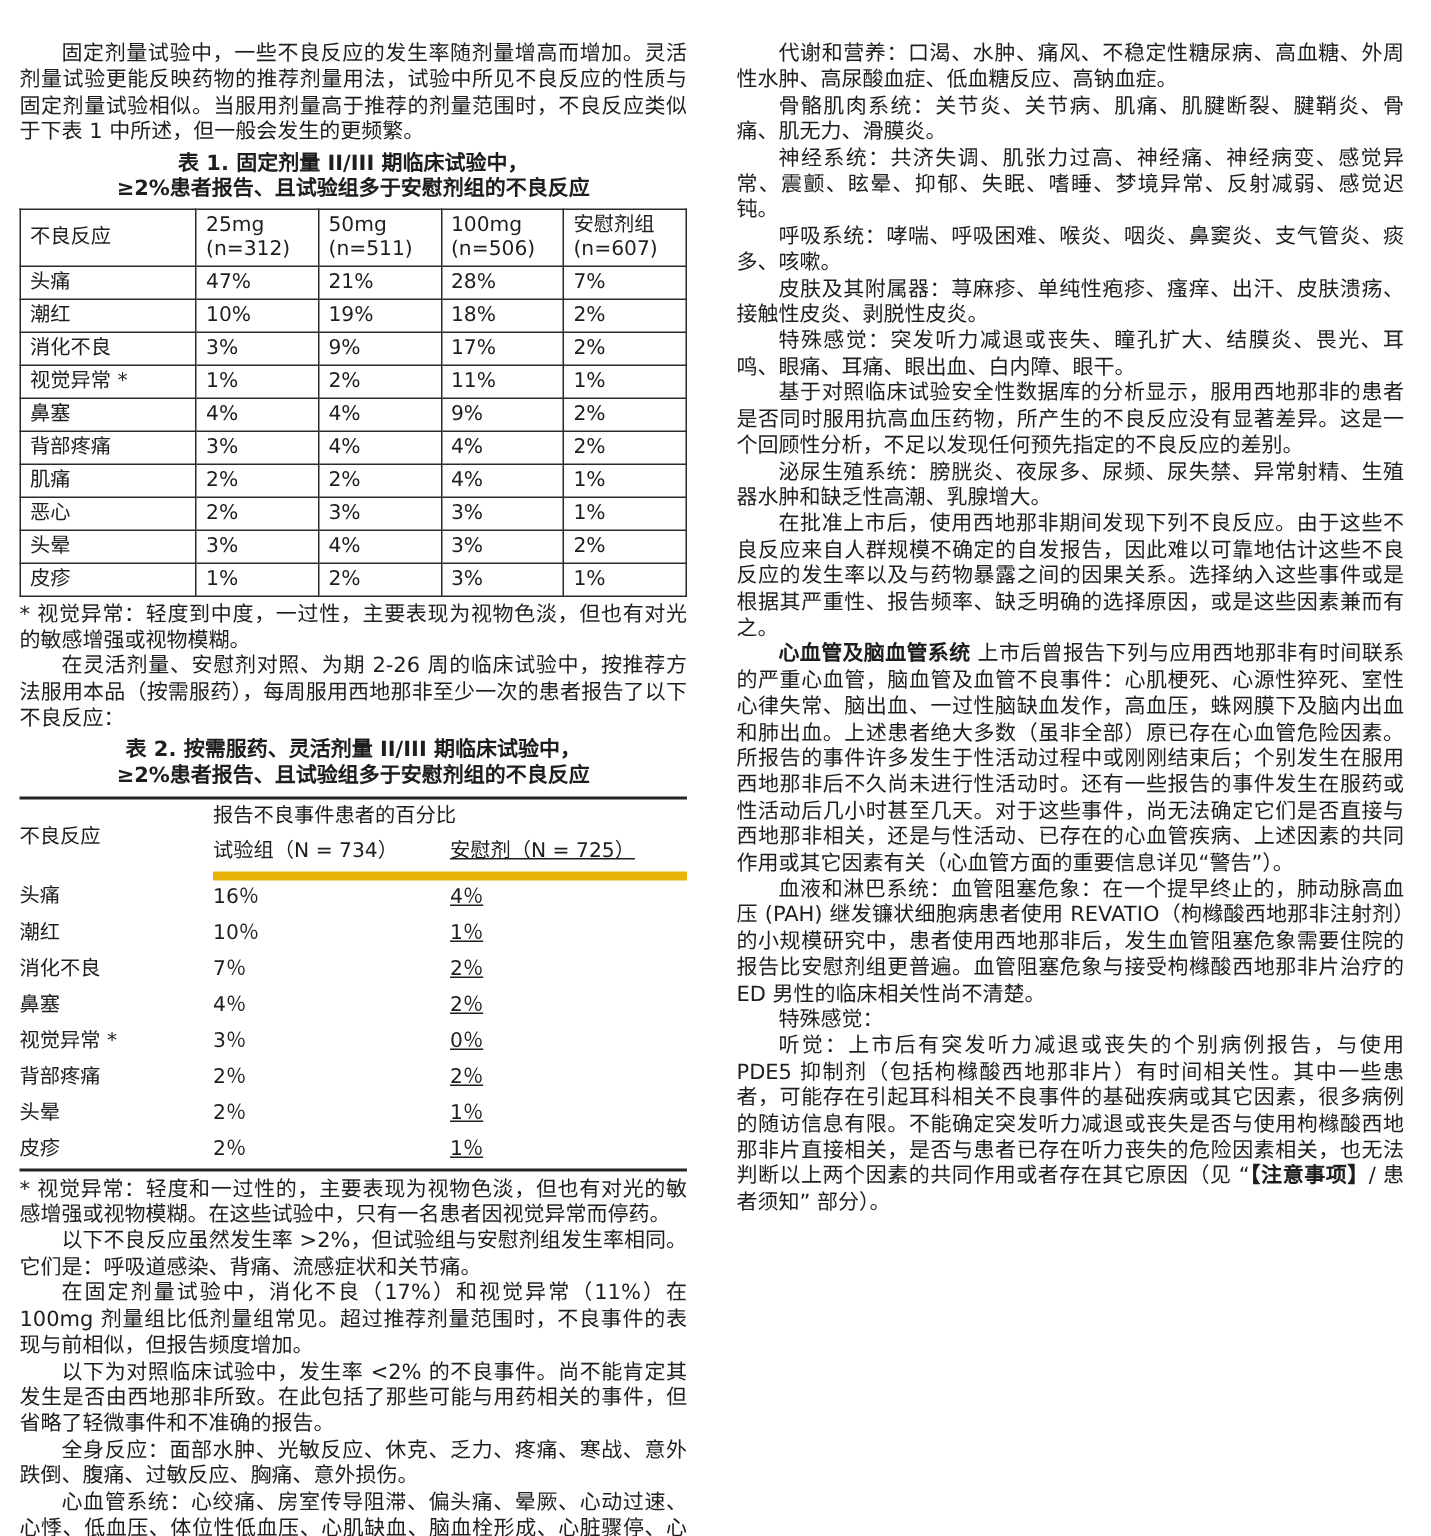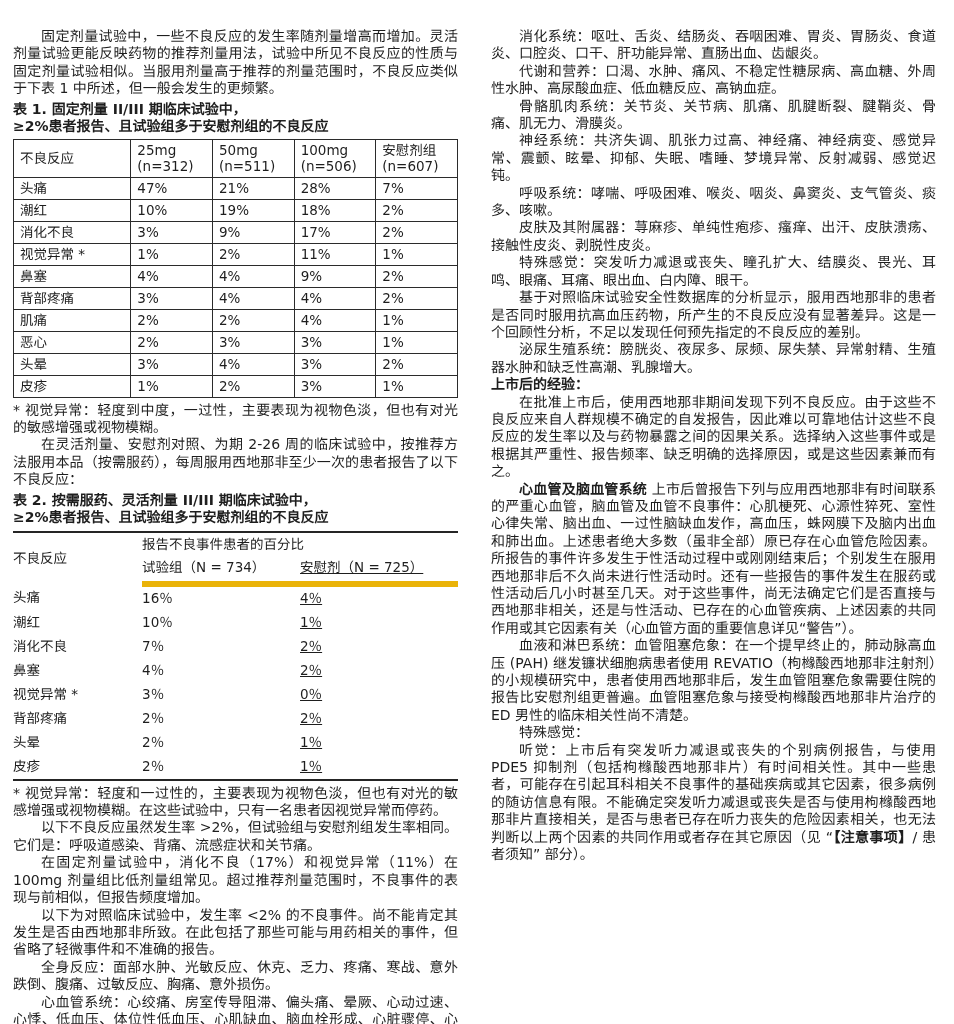--- a/index.html
+++ b/index.html
@@ -10,21 +10,21 @@
   .page{
     display:flex;box-sizing:border-box;width:896px;height:1024px;
     padding:28px 16px 0 13px;gap:33px;
   }
   .col{width:445px;flex:0 0 445px;font-size:14px;line-height:17.4px;text-align:justify;}
   p{margin:0;}
   .ind{text-indent:2em;}
   .footnote{margin:0;}
   .heading{font-weight:bold;}
   .b{font-weight:bold;}
-  .tbl-title{text-align:left;font-weight:bold;margin:3px 0 3px;line-height:17.5px;}
+  .tbl-title{text-align:center;font-weight:bold;margin:3px 0 3px;line-height:17.5px;}
   
   table.grid{border-collapse:collapse;width:100%;margin:2px 0 4px;font-size:13.5px;line-height:16px;table-layout:fixed;}
   table.grid th,table.grid td{
     border:1.6px solid #2b2b2b;padding:2px 6px;font-weight:normal;
     text-align:left;vertical-align:middle;
   }
   table.grid th{height:33px;}
   table.grid td{height:17px;}
   table.grid .c0{width:23.5%;}
   
@@ -205,29 +205,27 @@
         </tbody>
       </table>
       <p class="footnote">* 视觉异常：轻度和一过性的，主要表现为视物色淡，但也有对光的敏感增强或视物模糊。在这些试验中，只有一名患者因视觉异常而停药。</p>
       <p class="para ind">以下不良反应虽然发生率 &gt;2%，但试验组与安慰剂组发生率相同。它们是：呼吸道感染、背痛、流感症状和关节痛。</p>
       <p class="para ind">在固定剂量试验中，消化不良（17%）和视觉异常（11%）在 100mg 剂量组比低剂量组常见。超过推荐剂量范围时，不良事件的表现与前相似，但报告频度增加。</p>
       <p class="para ind">以下为对照临床试验中，发生率 &lt;2% 的不良事件。尚不能肯定其发生是否由西地那非所致。在此包括了那些可能与用药相关的事件，但省略了轻微事件和不准确的报告。</p>
       <p class="para ind">全身反应：面部水肿、光敏反应、休克、乏力、疼痛、寒战、意外跌倒、腹痛、过敏反应、胸痛、意外损伤。</p>
       <p class="para ind">心血管系统：心绞痛、房室传导阻滞、偏头痛、晕厥、心动过速、心悸、低血压、体位性低血压、心肌缺血、脑血栓形成、心脏骤停、心力衰竭、心电图异常、心肌病。</p>
     </div>
   <div class="col">
-      <p class="para ind">消化系统：呕吐、舌炎、结肠炎、吞咽困难、胃炎、胃肠炎、食道炎、口腔炎、口干、肝功能异常、直肠出血、齿龈炎。</p>
       <p class="para ind">代谢和营养：口渴、水肿、痛风、不稳定性糖尿病、高血糖、外周性水肿、高尿酸血症、低血糖反应、高钠血症。</p>
       <p class="para ind">骨骼肌肉系统：关节炎、关节病、肌痛、肌腱断裂、腱鞘炎、骨痛、肌无力、滑膜炎。</p>
       <p class="para ind">神经系统：共济失调、肌张力过高、神经痛、神经病变、感觉异常、震颤、眩晕、抑郁、失眠、嗜睡、梦境异常、反射减弱、感觉迟钝。</p>
       <p class="para ind">呼吸系统：哮喘、呼吸困难、喉炎、咽炎、鼻窦炎、支气管炎、痰多、咳嗽。</p>
       <p class="para ind">皮肤及其附属器：荨麻疹、单纯性疱疹、瘙痒、出汗、皮肤溃疡、接触性皮炎、剥脱性皮炎。</p>
       <p class="para ind">特殊感觉：突发听力减退或丧失、瞳孔扩大、结膜炎、畏光、耳鸣、眼痛、耳痛、眼出血、白内障、眼干。</p>
       <p class="para ind">基于对照临床试验安全性数据库的分析显示，服用西地那非的患者是否同时服用抗高血压药物，所产生的不良反应没有显著差异。这是一个回顾性分析，不足以发现任何预先指定的不良反应的差别。</p>
       <p class="para ind">泌尿生殖系统：膀胱炎、夜尿多、尿频、尿失禁、异常射精、生殖器水肿和缺乏性高潮、乳腺增大。</p>
-      <p class="heading">上市后的经验：</p>
       <p class="para ind">在批准上市后，使用西地那非期间发现下列不良反应。由于这些不良反应来自人群规模不确定的自发报告，因此难以可靠地估计这些不良反应的发生率以及与药物暴露之间的因果关系。选择纳入这些事件或是根据其严重性、报告频率、缺乏明确的选择原因，或是这些因素兼而有之。</p>
       <p class="para ind"><span class="b">心血管及脑血管系统</span><span> 上市后曾报告下列与应用西地那非有时间联系的严重心血管，脑血管及血管不良事件：心肌梗死、心源性猝死、室性心律失常、脑出血、一过性脑缺血发作，高血压，蛛网膜下及脑内出血和肺出血。上述患者绝大多数（虽非全部）原已存在心血管危险因素。所报告的事件许多发生于性活动过程中或刚刚结束后；个别发生在服用西地那非后不久尚未进行性活动时。还有一些报告的事件发生在服药或性活动后几小时甚至几天。对于这些事件，尚无法确定它们是否直接与西地那非相关，还是与性活动、已存在的心血管疾病、上述因素的共同作用或其它因素有关（心血管方面的重要信息详见“警告”）。</span></p>
       <p class="para ind">血液和淋巴系统：血管阻塞危象：在一个提早终止的，肺动脉高血压 (PAH) 继发镰状细胞病患者使用 REVATIO（枸橼酸西地那非注射剂）的小规模研究中，患者使用西地那非后，发生血管阻塞危象需要住院的报告比安慰剂组更普遍。血管阻塞危象与接受枸橼酸西地那非片治疗的 ED 男性的临床相关性尚不清楚。</p>
       <p class="para ind">特殊感觉：</p>
       <p class="para ind"><span>听觉：上市后有突发听力减退或丧失的个别病例报告，与使用 PDE5 抑制剂（包括枸橼酸西地那非片）有时间相关性。其中一些患者，可能存在引起耳科相关不良事件的基础疾病或其它因素，很多病例的随访信息有限。不能确定突发听力减退或丧失是否与使用枸橼酸西地那非片直接相关，是否与患者已存在听力丧失的危险因素相关，也无法判断以上两个因素的共同作用或者存在其它原因（见 “</span><span class="b">【注意事项】</span><span>/ 患者须知” 部分）。</span></p>
     </div>
 </div>
 
 </body></html>

